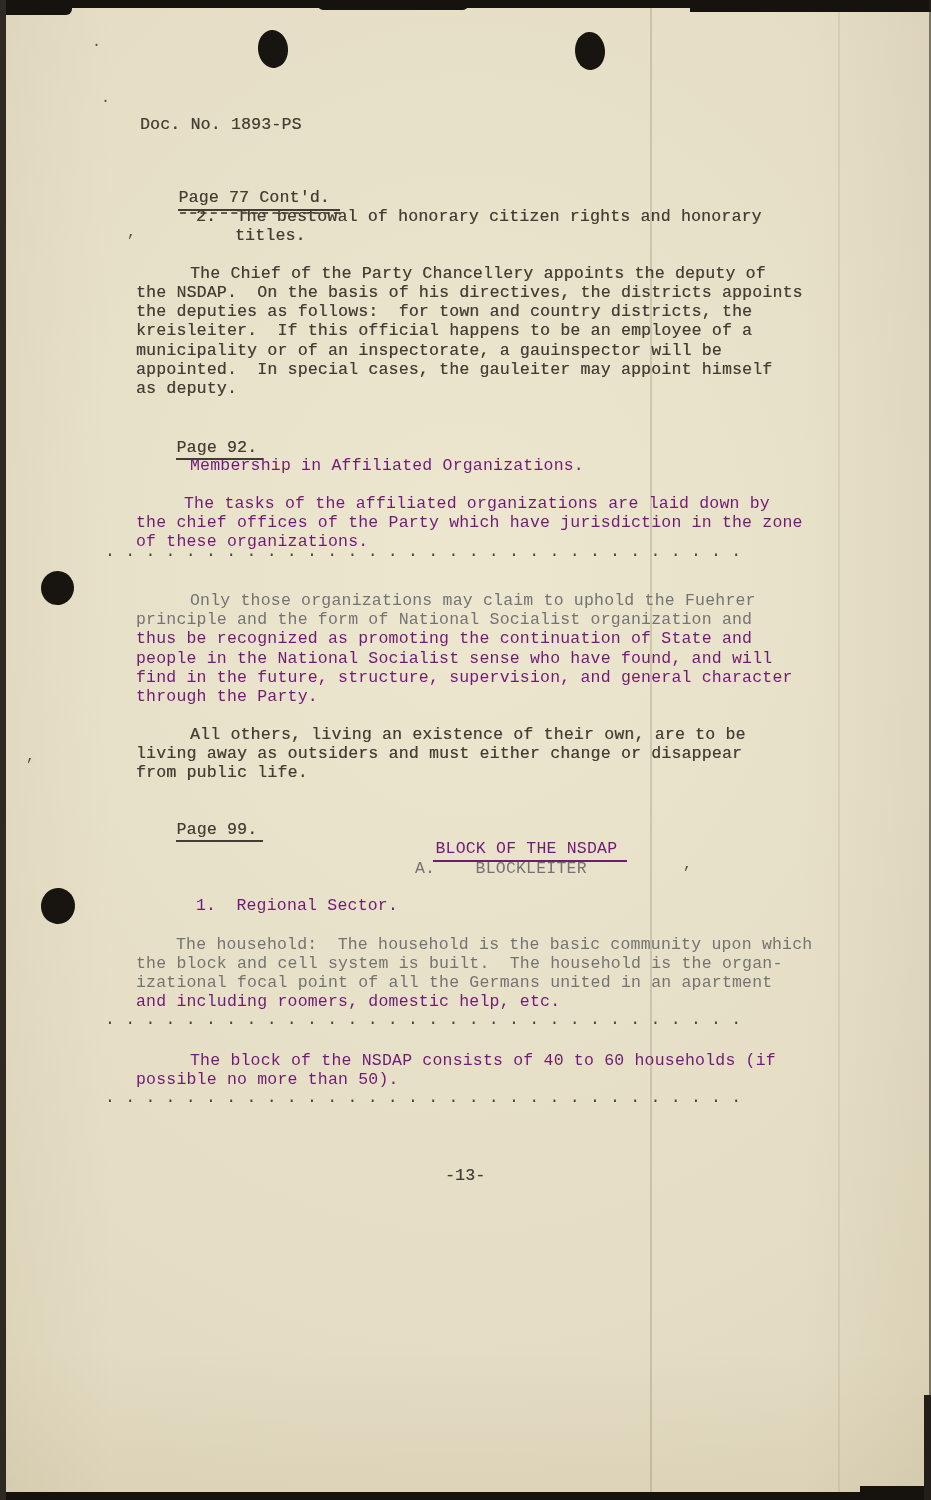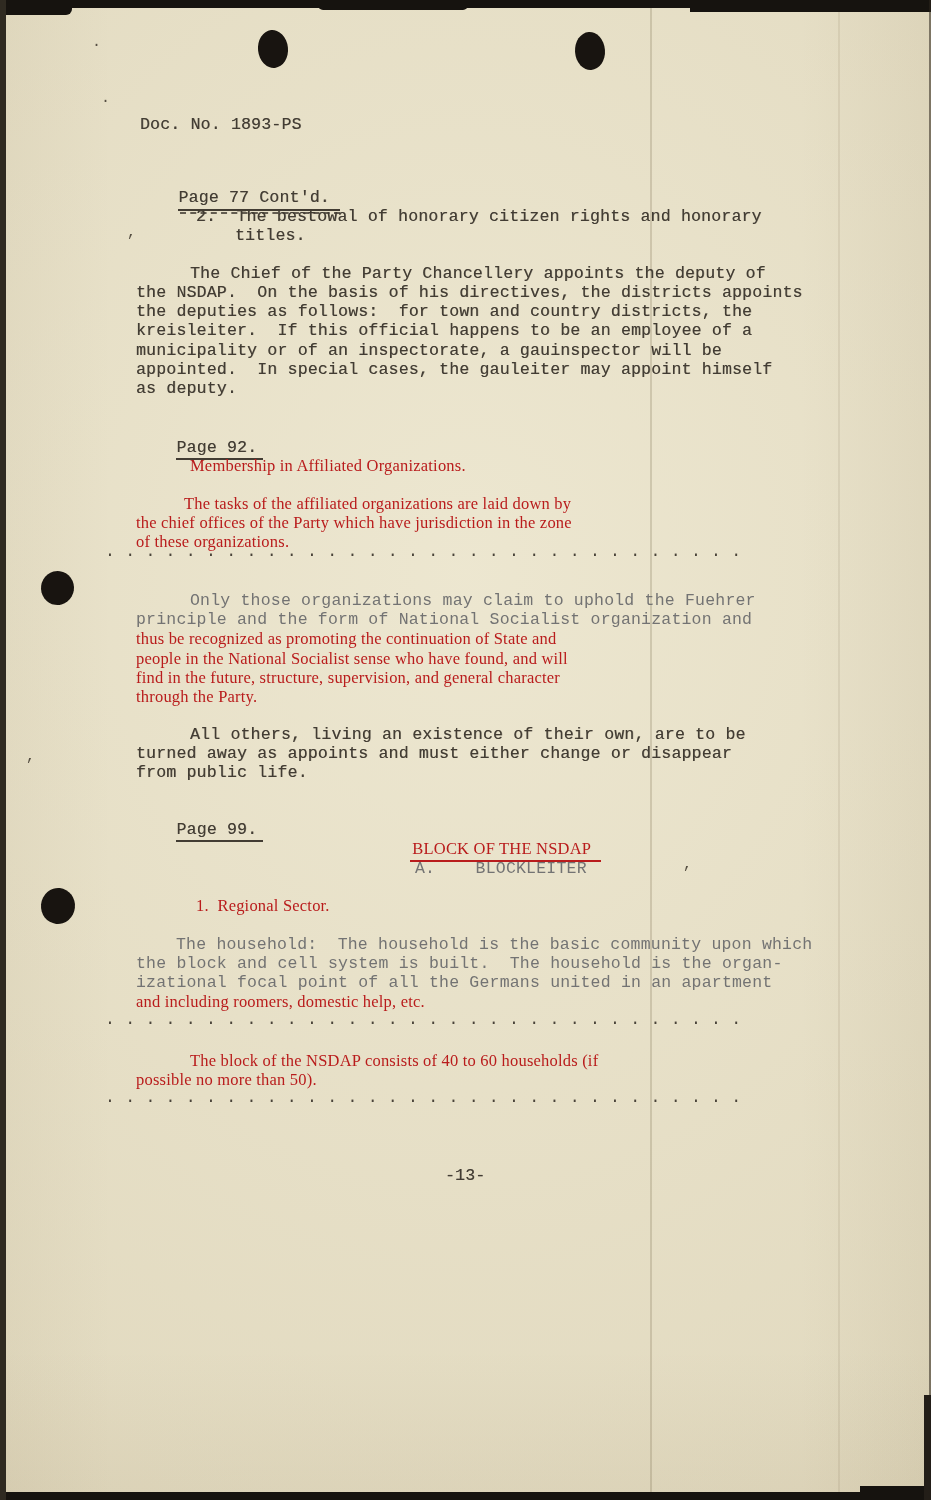--- a/index.html
+++ b/index.html
@@ -37,21 +37,21 @@
   .hole.l1{left:41px;top:571px;width:33px;height:34px;transform:rotate(8deg);}
   .hole.l2{left:41px;top:888px;width:34px;height:36px;transform:rotate(6deg);}
   .tl{
     position:absolute;
     white-space:pre;
     font-size:16.5px;line-height:19px;
     letter-spacing:0.2px;
     color:#423c33;
     text-shadow:0.4px 0 0 rgba(66,60,51,0.55);
   }
-  .fade1{color:#b91c1c;text-shadow:none;font-family:Liberation Serif, serif;}
+  .fade1{color:#701a75;text-shadow:none;}
   .fade2{color:#737373;text-shadow:none;text-align:right;}
   .dots{color:#4a443a;text-shadow:none;}
   .u-single{border-bottom:2px solid currentColor;padding-bottom:1px;padding-right:6px;display:inline-block;}
   .u-dbl{position:relative;border-bottom:2px solid currentColor;padding-bottom:2px;padding-right:10px;display:inline-block;}
   .u-dbl::after{
     content:"";position:absolute;left:2px;right:0;bottom:-5px;
     border-bottom:2px dashed currentColor;opacity:0.8;
   }
   .u-title{border-bottom:2px solid currentColor;padding:0 10px 2px 2px;margin-left:-2px;display:inline-block;}
   .speck{position:absolute;font-size:15px;color:#554e42;}
@@ -116,21 +116,21 @@
   <div class="tl dots" style="left:105px;top:542px;">. . . . . . . . . . . . . . . . . . . . . . . . . . . . . . . .</div>
 
   <div class="tl fade2" style="left:190px;top:591px;">Only those organizations may claim to uphold the Fuehrer</div>
   <div class="tl fade2" style="left:136px;top:610px;">principle and the form of National Socialist organization and</div>
   <div class="tl fade1" style="left:136px;top:629px;">thus be recognized as promoting the continuation of State and</div>
   <div class="tl fade1" style="left:136px;top:649px;">people in the National Socialist sense who have found, and will</div>
   <div class="tl fade1" style="left:136px;top:668px;">find in the future, structure, supervision, and general character</div>
   <div class="tl fade1" style="left:136px;top:687px;">through the Party.</div>
 
   <div class="tl" style="left:190px;top:725px;">All others, living an existence of their own, are to be</div>
-  <div class="tl" style="left:136px;top:744px;">turned away as appoints and must either change or disappear</div>
+  <div class="tl" style="left:136px;top:744px;">living away as outsiders and must either change or disappear</div>
   <div class="tl" style="left:136px;top:763px;">from public life.</div>
 
   <div class="tl" style="left:136px;top:801px;">
     <span class="u-single">Page 99.</span>
   </div>
 
   <div class="tl fade1" style="left:395px;top:820px;">
     <span class="u-title">BLOCK OF THE NSDAP</span>
   </div>
   <div class="tl fade2" style="left:415px;top:859px;">A.    BLOCKLEITER</div>

